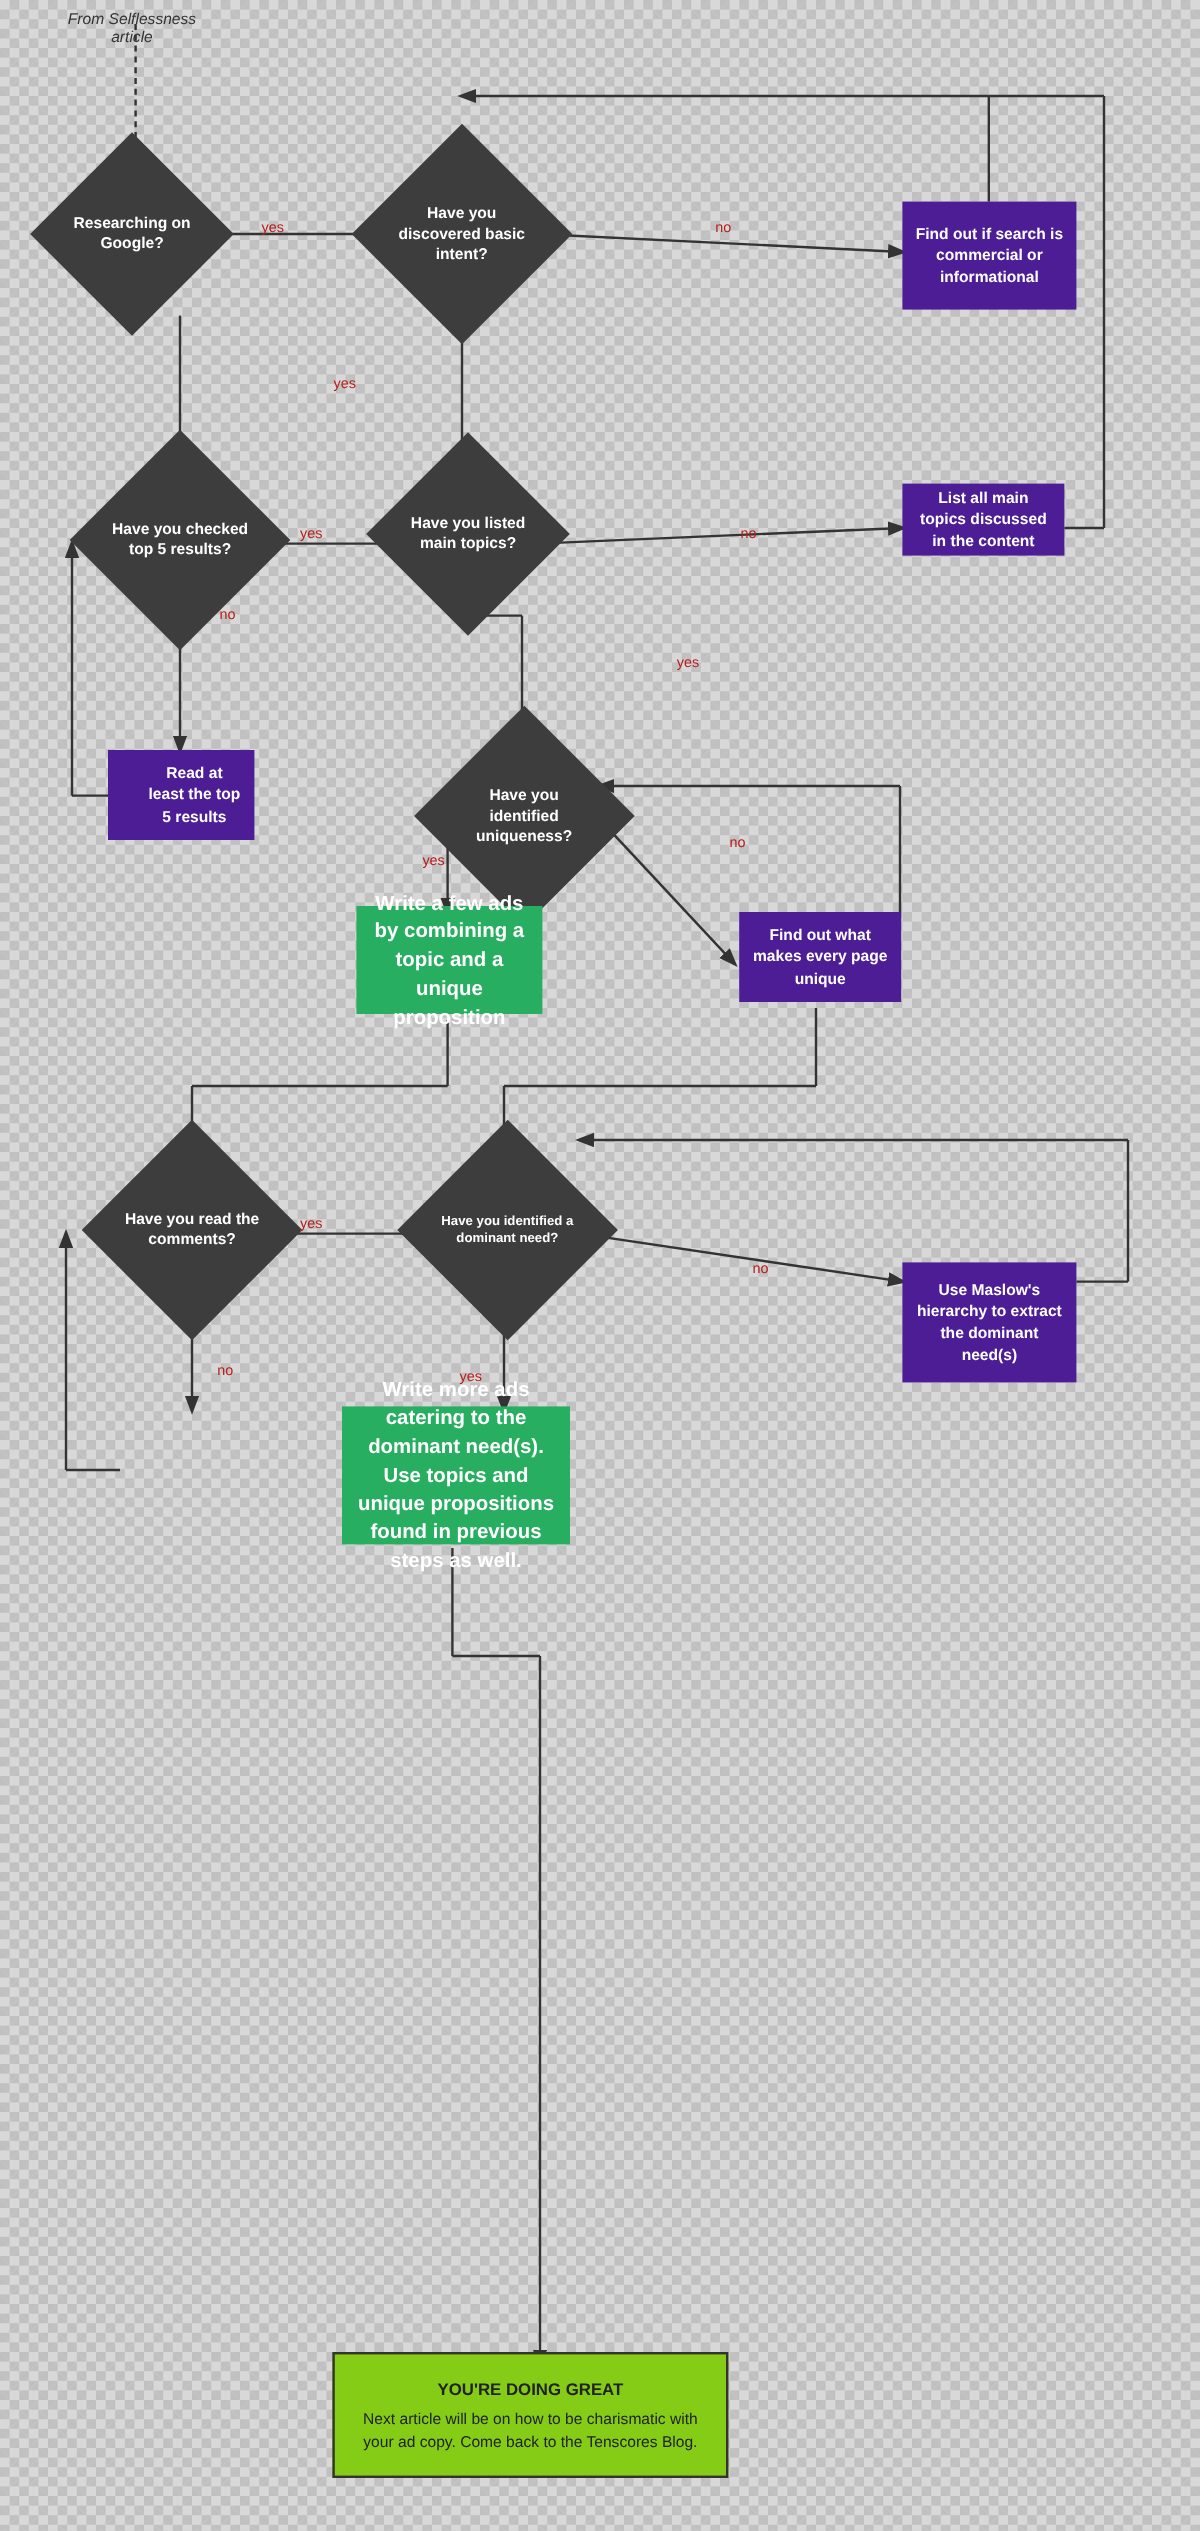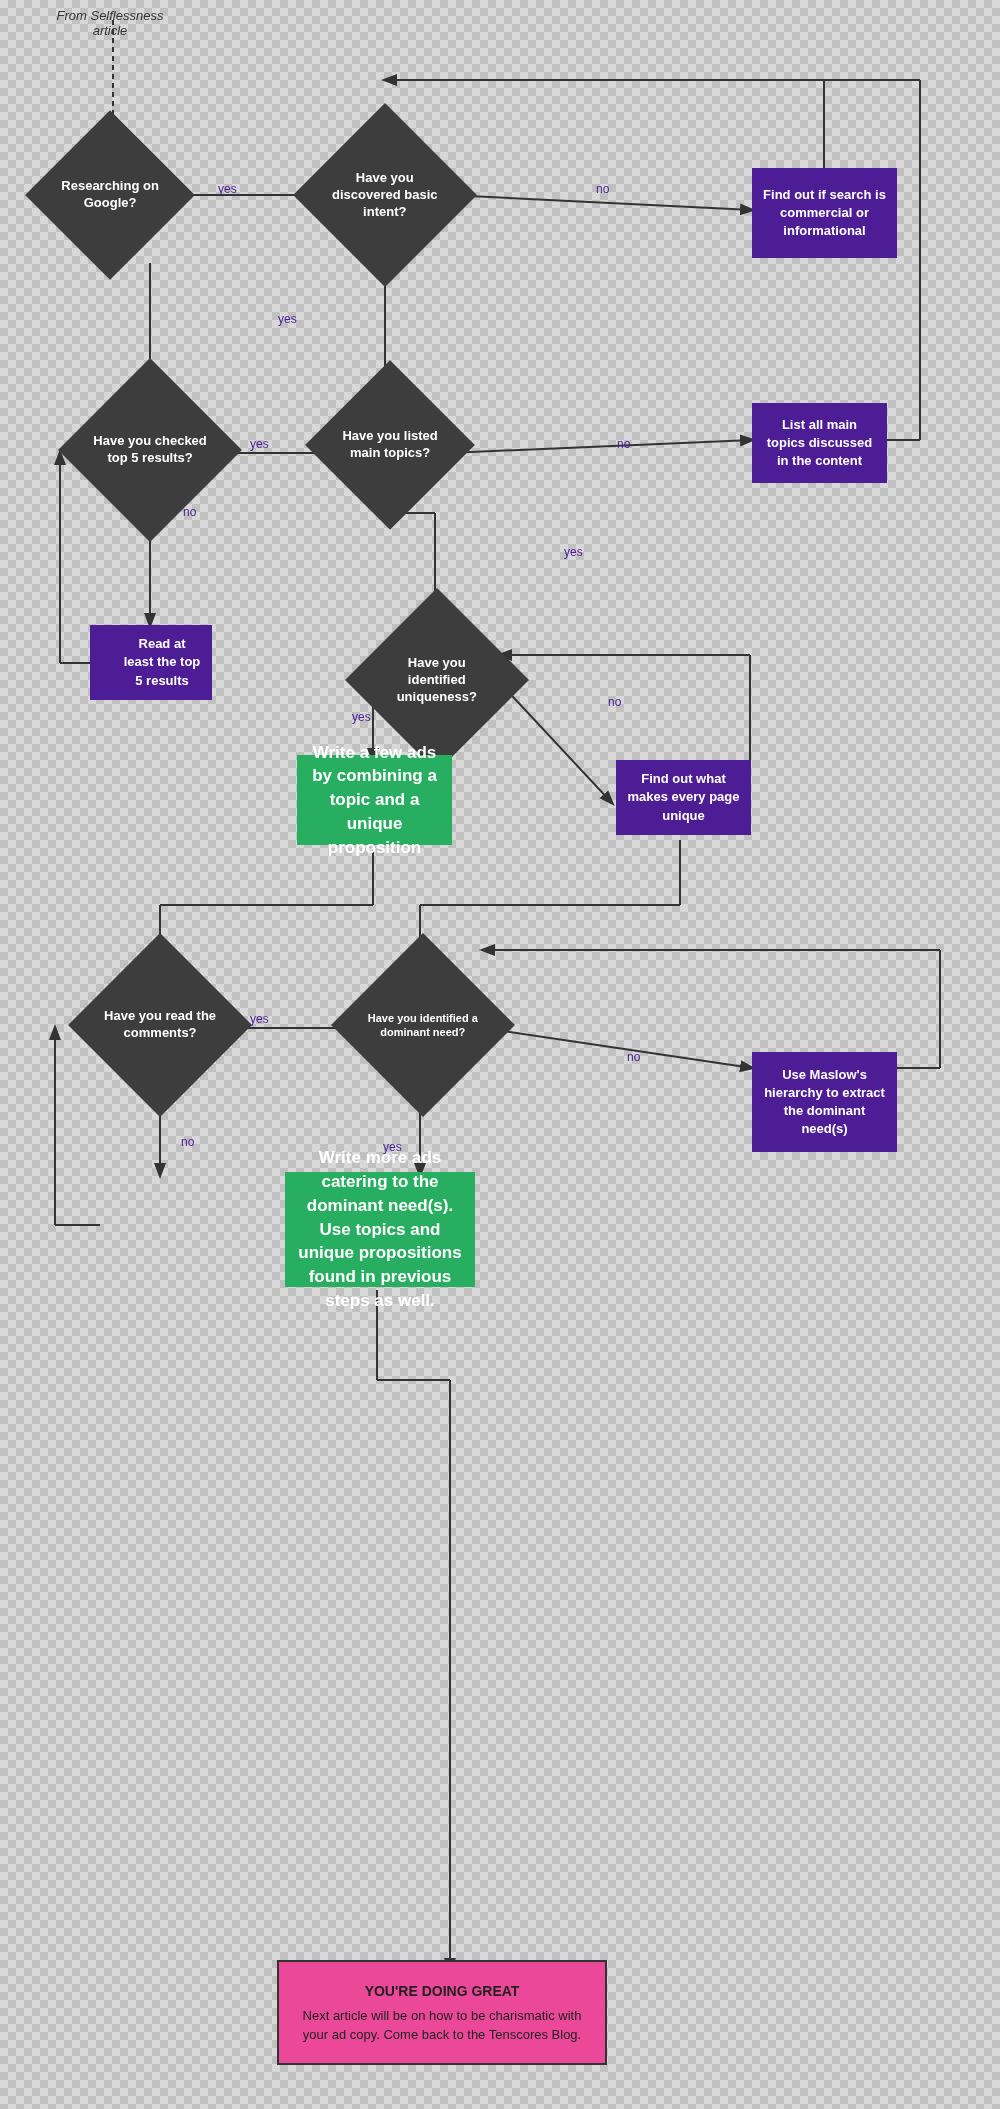--- a/index.html
+++ b/index.html
@@ -85,21 +85,21 @@
       font-weight: bold;
       text-align: center;
       display: flex;
       align-items: center;
       justify-content: center;
       padding: 10px;
       line-height: 1.4;
     }
     .box-white {
       position: absolute;
-      background: #ec4899;
+      background: #84cc16;
       color: #222;
       font-size: 13px;
       text-align: center;
       display: flex;
       flex-direction: column;
       align-items: center;
       justify-content: center;
       padding: 12px;
       line-height: 1.5;
       border: 2px solid #333;
@@ -119,21 +119,21 @@
       width: 1000px;
       height: 2109px;
       z-index: 2;
       pointer-events: none;
     }
 
     
     .line-label {
       position: absolute;
       font-size: 12px;
-      color: #4c1d95;
+      color: #b91c1c;
       z-index: 10;
     }
 
     
     .entry-label {
       position: absolute;
       font-size: 13px;
       font-style: italic;
       color: #333;
       text-align: center;
@@ -235,21 +235,21 @@
   <div class="box-red" style="left:752px; top:168px; width:145px; height:90px;">Find out if search is commercial or informational</div>
 
   <div class="diamond" style="left:85px; top:385px; width:130px; height:130px;">
     <div class="diamond-inner">Have you checked top 5 results?</div>
   </div>
 
   <div class="diamond" style="left:330px; top:385px; width:120px; height:120px;">
     <div class="diamond-inner">Have you listed main topics?</div>
   </div>
 
-  <div class="box-red" style="left:752px; top:403px; width:135px; height:80px;">List all main topics discussed in the content</div>
+  <div class="box-red" style="left:752px; top:403px; width:135px; height:60px;">List all main topics discussed in the content</div>
 
   <div class="box-red" style="left:90px; top:625px; width:122px; height:75px;padding-left:32px;">Read at least the top 5 results</div>
 
   <div class="diamond" style="left:372px; top:615px; width:130px; height:130px;">
     <div class="diamond-inner">Have you identified uniqueness?</div>
   </div>
 
   <div class="box-green" style="left:297px; top:755px; width:155px; height:90px;">Write a few ads by combining a topic and a unique proposition</div>
 
   <div class="box-red" style="left:616px; top:760px; width:135px; height:75px;">Find out what makes every page unique</div>

